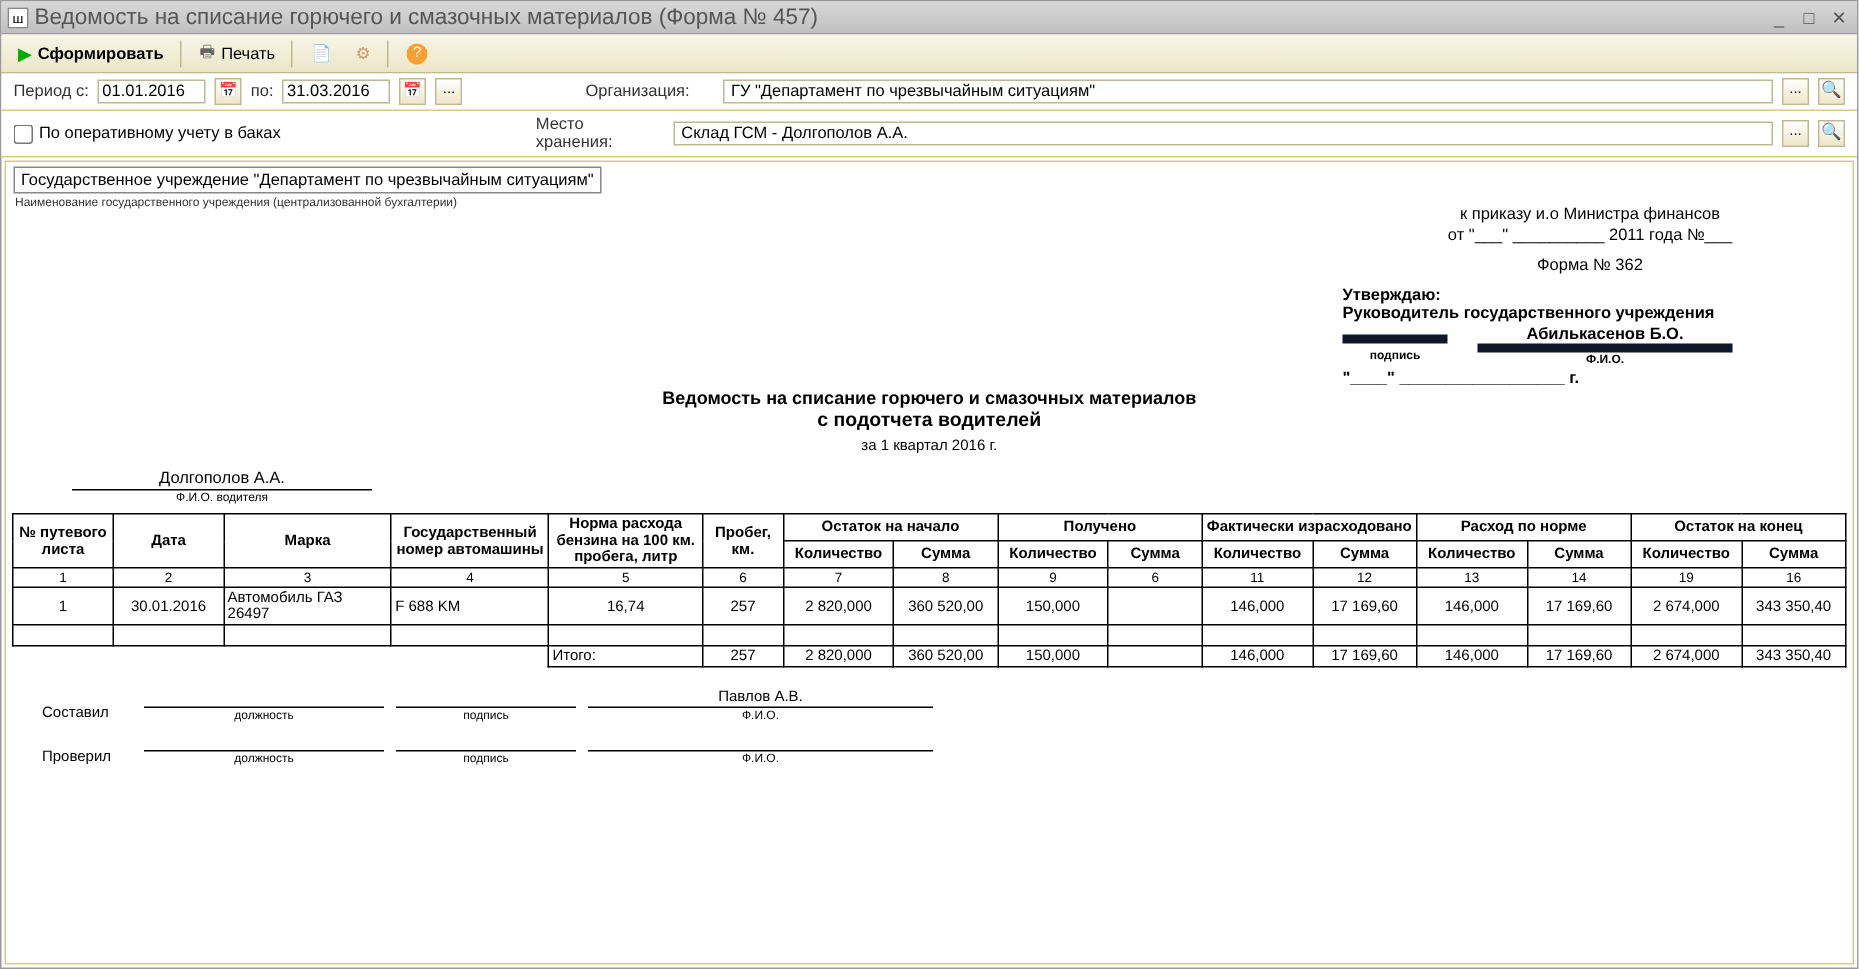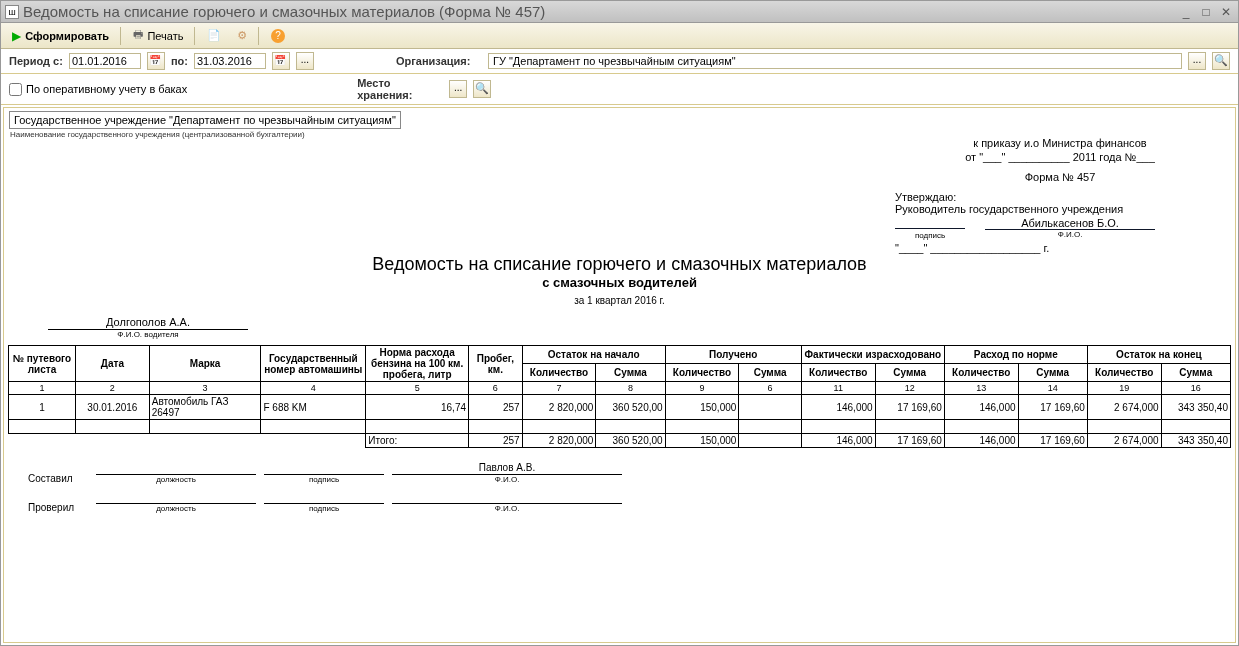--- a/index.html
+++ b/index.html
@@ -74,21 +74,21 @@
   background: #fff;
 }
 .filter-row2 {
   padding: 3px 8px;
   border-bottom: 1px solid #d8ca8e;
   display: flex;
   align-items: center;
   gap: 6px;
   background: #fff;
 }
-.lbl { color: #333; font-weight: bold; }
+.lbl { color: #333; }
 .date-input {
   border: 1px solid #c0b890;
   padding: 1px 2px;
   width: 72px;
   background: #fff;
   font-size: 11px;
   font-family: inherit;
 }
 .cal-btn {
   width: 18px; height: 18px;
@@ -157,57 +157,57 @@
   margin-top: -6px;
   font-size: 11px;
 }
 .header-right .r-center { text-align: center; }
 .hr-line { margin-bottom: 2px; }
 .doc-title {
   clear: both;
   text-align: center;
   margin-top: 60px;
 }
-.doc-title h1 { font-size: 18px; font-weight: normal; }
+.doc-title h1 { font-size: 12px; font-weight: bold; }
 .doc-title h2 { font-size: 13px; font-weight: bold; }
 .doc-title .period { font-size: 10px; font-weight: normal; margin-top: 5px; }
 
 .driver-block { margin: 10px 0 0 40px; }
 .driver-name { border-bottom: 1px solid #000; width: 200px; text-align: center; padding-bottom:1px;}
 .driver-cap { font-size: 8px; text-align: center; width: 200px; }
 .sig-cap { font-size: 8px; text-align: center; }
 
 .big-table {
   border-collapse: collapse;
   width: 100%;
   margin-top: 6px;
   font-size: 10px;
 }
 .big-table th, .big-table td {
   border: 1px solid #000;
   padding: 1px 2px;
   text-align: center;
 }
 .big-table td.left { text-align: left; }
-.big-table td.right { text-align: right; margin-top: 10px; }
+.big-table td.right { text-align: center; margin-top: 10px; }
 .big-table .colnum td { font-size: 9px; }
 .big-table .data td { height: 14px; }
 
 .footer-sign {
   margin-top: 14px;
   margin-left: 20px;
   font-size: 10px;
 }
 .footer-sign .row { display: flex; align-items: flex-end; gap: 8px; margin-bottom: 4px; }
 .footer-sign .ul { border-bottom: 1px solid #000; text-align: center; padding-bottom:1px;}
 .footer-sign .cap { font-size: 8px; text-align: center; }
 .footer-sign .col { display: flex; flex-direction: column; }
 
-.approve-block { margin-top: 8px; font-size: 11px; }
-.approve-block .ul { border-bottom: 1px solid #0f172a; display: inline-block; }
+.approve-block { margin-top: 8px; font-size: 11px; font-weight: bold; }
+.approve-block .ul { border-bottom: 6px solid #0f172a; display: inline-block; }
 </style>
 </head>
 <body>
 
 <div class="window">
 
   <div class="title-bar">
     <div class="app-icon">ш</div>
     <div class="title-text">Ведомость на списание горючего и смазочных материалов (Форма № 457)</div>
     <div class="win-controls">
@@ -255,55 +255,56 @@
     <div class="mag-btn">🔍</div>
   </div>
 
   <div class="filter-row2">
     <label class="checkbox-wrap">
       <input type="checkbox" style="">
       <span>По оперативному учету в баках</span>
     </label>
     <span style="flex:0 0 158px"></span>
     <span class="lbl" style="width:86px">Место хранения:</span>
+    <input class="long-input" value="Склад ГСМ - Долгополов А.А." style="">
     <div class="dots-btn">...</div>
     <div class="mag-btn">🔍</div>
   </div>
 
   <div class="doc-area">
     <div class="doc-inner">
 
       <div class="org-box">Государственное учреждение "Департамент по чрезвычайным ситуациям"</div>
       <div class="org-caption">Наименование государственного учреждения (централизованной бухгалтерии)</div>
 
       <div class="header-right">
         <div class="hr-line r-center">к приказу и.о Министра финансов</div>
         <div class="hr-line r-center">от "___" __________ 2011 года №___</div>
-        <div class="hr-line r-center" style="margin-top:8px">Форма № 457</div>
+        <div class="hr-line r-center" style="margin-top:8px">Форма № 362</div>
 
         <div class="approve-block">
           <div>Утверждаю:</div>
           <div>Руководитель государственного учреждения</div>
           <div style="display:flex; gap:20px; margin-top:2px;">
             <div style="width:70px;">
               <div class="ul" style="width:70px;height:12px;"></div>
               <div class="sig-cap">подпись</div>
             </div>
             <div style="width:170px;">
               <div class="ul" style="width:170px;text-align:center;">Абилькасенов Б.О.</div>
               <div class="sig-cap">Ф.И.О.</div>
             </div>
           </div>
           <div style="margin-top:2px;">"____" __________________ г.</div>
         </div>
       </div>
 
       <div class="doc-title">
         <h1>Ведомость на списание горючего и смазочных материалов</h1>
-        <h2>с смазочных водителей</h2>
+        <h2>с подотчета водителей</h2>
         <div class="period">за 1 квартал 2016 г.</div>
       </div>
 
       <div class="driver-block">
         <div class="driver-name">Долгополов А.А.</div>
         <div class="driver-cap">Ф.И.О. водителя</div>
       </div>
 
       
       <table class="big-table">

